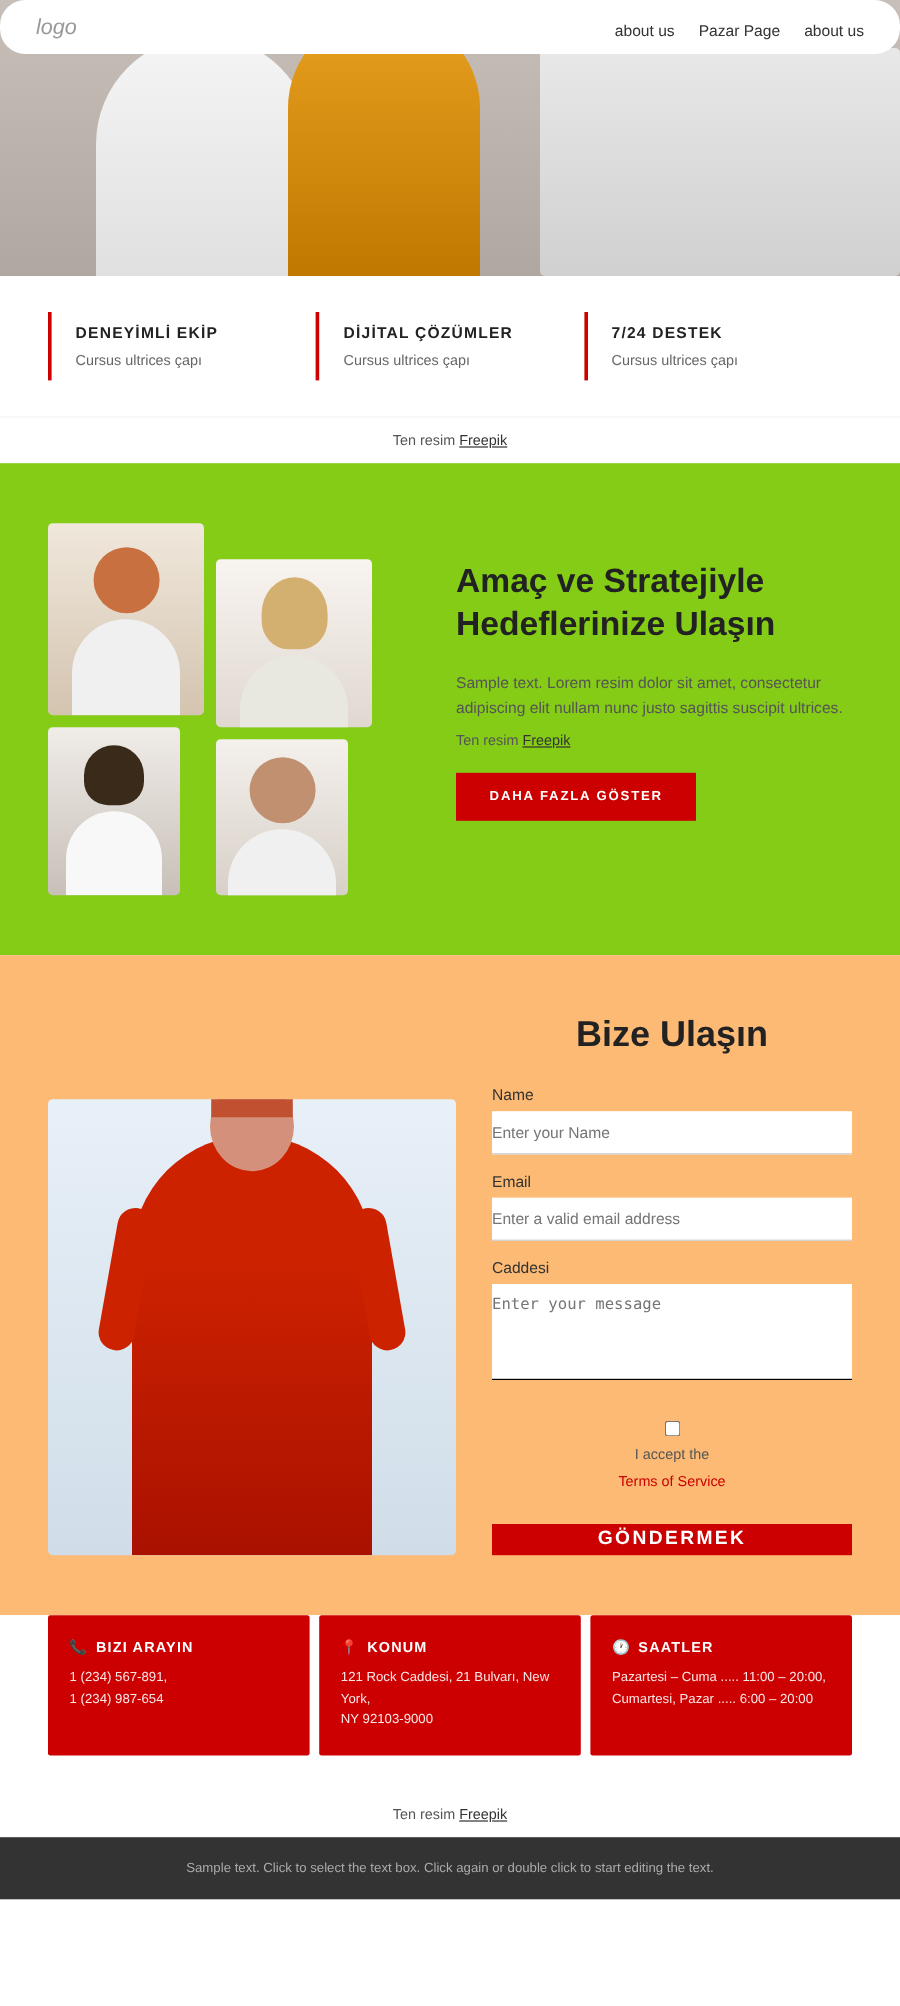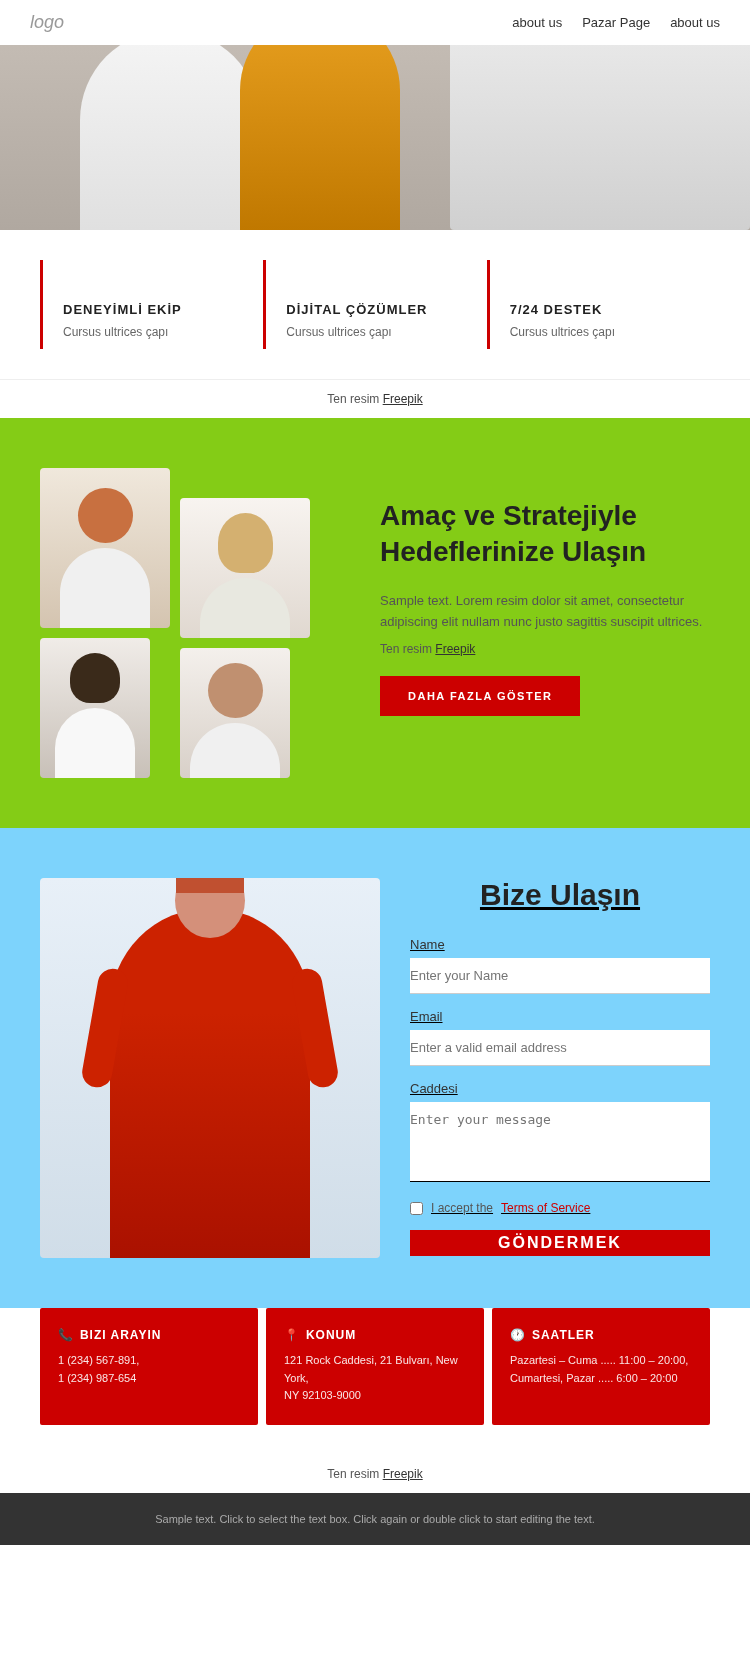--- a/index.html
+++ b/index.html
@@ -2,26 +2,27 @@
 <html><head>
   <meta charset="utf-8">
   <style>
     * { margin: 0; padding: 0; box-sizing: border-box; }
     body { font-family: 'Arial', sans-serif; width: 750px; background: #fff; }
 
     
     .header {
       display: flex;
       justify-content: space-between;
-      align-items: center;
+      align-items: flex-end;
       padding: 12px 30px;
       background: #fff;
       position: absolute;
       top: 0; left: 0; width: 100%;
       z-index: 10;
+      border-radius: 21px;
     }
     .logo { font-size: 18px; color: #999; font-style: italic; }
     .nav { display: flex; gap: 20px; }
     .nav a { font-size: 13px; color: #333; text-decoration: none; }
 
     
     .hero {
       width: 100%;
       height: 230px;
       background: linear-gradient(135deg, #e8e8e8 0%, #c9c9c9 50%, #b0b0b0 100%);
@@ -57,21 +58,20 @@
       border-left: 3px solid #cc0000;
     }
     .feature-item:first-child { border-left: 3px solid #cc0000; }
     .feature-title {
       font-size: 13px;
       font-weight: bold;
       letter-spacing: 1px;
       color: #222;
       margin-bottom: 8px;
       text-transform: uppercase;
-      margin-top: 32px;
     }
     .feature-desc { font-size: 12px; color: #666; }
 
     
     .freepik-credit {
       text-align: center;
       padding: 12px;
       font-size: 12px;
       color: #555;
       background: #fff;
@@ -126,26 +126,25 @@
       padding: 14px 28px;
       font-size: 11px;
       font-weight: bold;
       letter-spacing: 1.5px;
       text-transform: uppercase;
       cursor: pointer;
     }
 
     
     .contact-section {
-      background: #7dd3fc;
+      background: #fdba74;
       padding: 50px 40px;
       display: flex;
       gap: 30px;
-      align-items: flex-start;
-      text-decoration: underline;
+      align-items: flex-end;
     }
     .contact-photo {
       width: 340px;
       flex-shrink: 0;
       background: linear-gradient(180deg, #e8f0f8 0%, #d0dde8 100%);
       border-radius: 4px;
       min-height: 380px;
       display: flex;
       align-items: flex-end;
       justify-content: center;
@@ -174,23 +173,24 @@
       font-size: 13px;
       color: #aaa;
       outline: none;
       height: 80px;
       resize: none;
     }
     .terms-row {
       display: flex;
       align-items: center;
       gap: 8px;
-      margin: 15px 0;
+      margin: 29px 0;
       font-size: 12px;
       color: #555;
+      flex-direction: column;
     }
     .terms-row a { color: #cc0000; text-decoration: none; }
     .btn-submit {
       width: 100%;
       background: #cc0000;
       color: #fff;
       border: none;
       padding: 4px;
       font-size: 16px;
       font-weight: bold;

